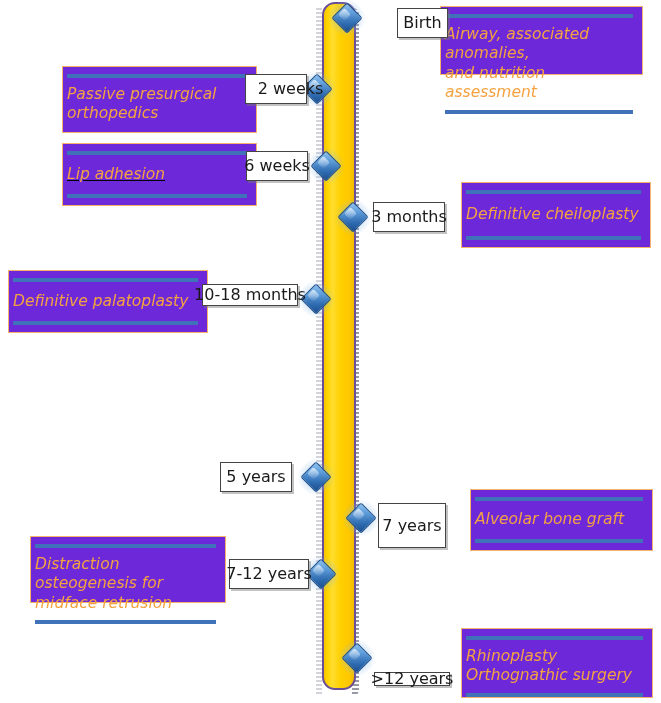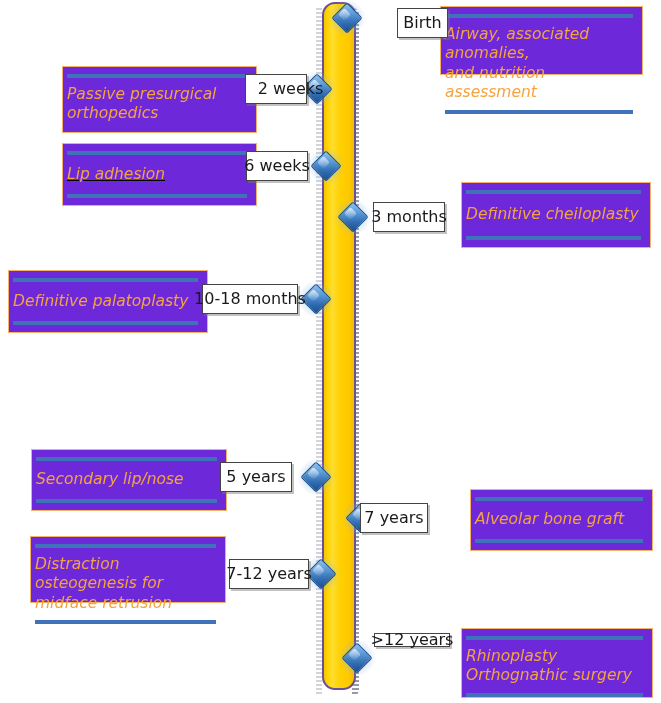--- a/index.html
+++ b/index.html
@@ -217,49 +217,44 @@
     <div class="rule rule-top"></div>
     <div class="box-text">Definitive cheiloplasty</div>
     <div class="rule rule-bottom"></div>
   </div>
 
   <div class="diamond" style="left:303px; top:286px;">
     <div class="dia-glow"></div>
     <div class="dia-body"></div>
     <div class="dia-hi"></div>
   </div>
-  <div class="time-label" style="left:202px; top:284px; width:96px; height:30px;">
+  <div class="time-label" style="left:202px; top:284px; width:96px; height:22px;">
     <span>10-18 months</span>
   </div>
   <div class="content-box" style="left:-4px; top:270px; width:200px; height:63px;">
     <div class="rule rule-top"></div>
     <div class="box-text">Definitive palatoplasty</div>
     <div class="rule rule-bottom"></div>
   </div>
 
   <div class="diamond" style="left:303px; top:464px;">
     <div class="dia-glow"></div>
     <div class="dia-body"></div>
     <div class="dia-hi"></div>
   </div>
   <div class="time-label" style="left:220px; top:462px; width:72px; height:30px;">
     <span>5 years</span>
   </div>
-  <div class="content-box" style="left:19px; top:449px; width:196px; height:62px;">
-    <div class="rule rule-top"></div>
-    <div class="box-text">Secondary lip/nose</div>
-    <div class="rule rule-bottom"></div>
-  </div>
 
   <div class="diamond" style="left:348px; top:505px;">
     <div class="dia-glow"></div>
     <div class="dia-body"></div>
     <div class="dia-hi"></div>
   </div>
-  <div class="time-label" style="left:360px; top:503px; width:68px; height:30px;">
+  <div class="time-label" style="left:378px; top:503px; width:68px; height:45px;">
     <span>7 years</span>
   </div>
   <div class="content-box" style="left:458px; top:489px; width:183px; height:62px;">
     <div class="rule rule-top"></div>
     <div class="box-text">Alveolar bone graft</div>
     <div class="rule rule-bottom"></div>
   </div>
 
   <div class="diamond" style="left:308px; top:561px;">
     <div class="dia-glow"></div>
@@ -274,21 +269,21 @@
     <div class="box-text">Distraction osteogenesis for
 midface retrusion</div>
     <div class="rule rule-bottom"></div>
   </div>
 
   <div class="diamond" style="left:344px; top:645px;">
     <div class="dia-glow"></div>
     <div class="dia-body"></div>
     <div class="dia-hi"></div>
   </div>
-  <div class="time-label" style="left:374px; top:633px; width:76px; height:14px;">
+  <div class="time-label" style="left:374px; top:672px; width:76px; height:14px;">
     <span>&gt;12 years</span>
   </div>
   <div class="content-box" style="left:449px; top:628px; width:192px; height:70px;">
     <div class="rule rule-top"></div>
     <div class="box-text">Rhinoplasty
 Orthognathic surgery</div>
     <div class="rule rule-bottom"></div>
   </div>
 
 </div>

